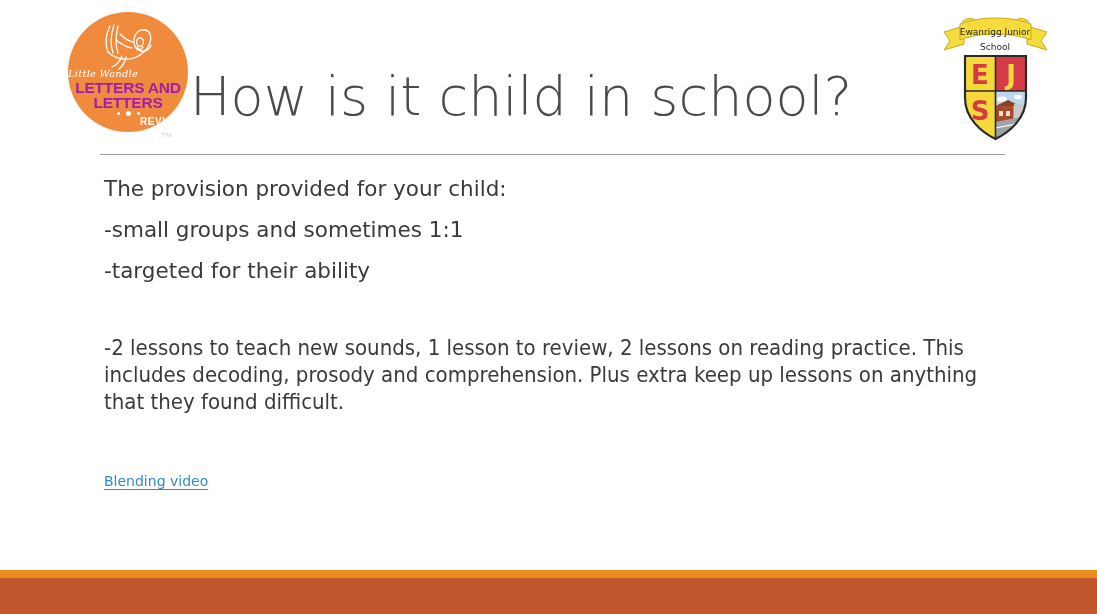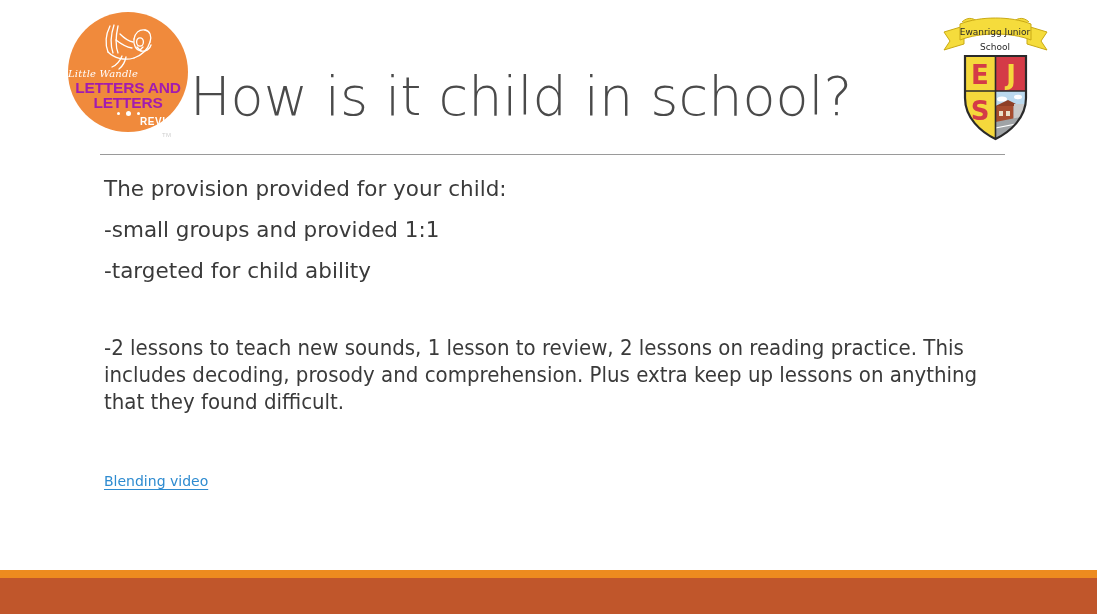--- a/index.html
+++ b/index.html
@@ -282,22 +282,22 @@
     <text x="42" y="74" text-anchor="middle" font-family="DejaVu Sans, sans-serif" font-weight="bold" font-size="26" fill="#D43B47">E</text>
     <text x="73" y="74" text-anchor="middle" font-family="DejaVu Sans, sans-serif" font-weight="bold" font-size="26" fill="#F5D83C">J</text>
     <text x="42" y="110" text-anchor="middle" font-family="DejaVu Sans, sans-serif" font-weight="bold" font-size="26" fill="#D43B47">S</text>
   </svg>
 
   <div class="title">How is it child in school?</div>
   <div class="title-rule"></div>
 
   <div class="body-block">
     <div class="body-line">The provision provided for your child:</div>
-    <div class="body-line">-small groups and provided 1:1</div>
-    <div class="body-line">-targeted for child ability</div>
+    <div class="body-line">-small groups and sometimes 1:1</div>
+    <div class="body-line">-targeted for their ability</div>
   </div>
 
   <div class="para-block">-2 lessons to teach new sounds, 1 lesson to review, 2 lessons on reading practice. This includes decoding, prosody and comprehension. Plus extra keep up lessons on anything that they found difficult.</div>
 
   <div class="link-wrap">
     <a class="link" href="#">Blending video</a>
   </div>
 
   <div class="bar-thin"></div>
   <div class="bar-thick"></div>

